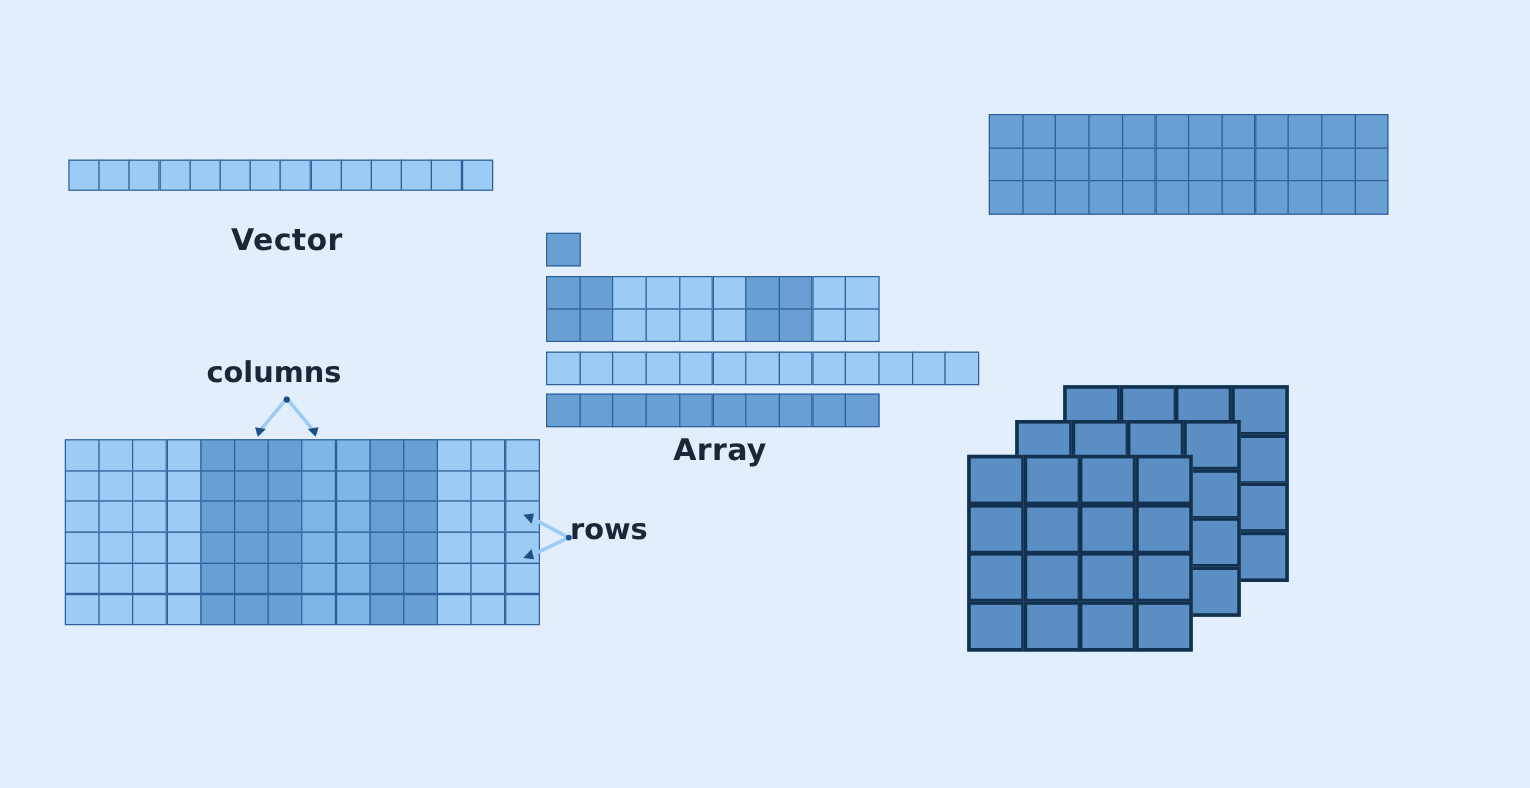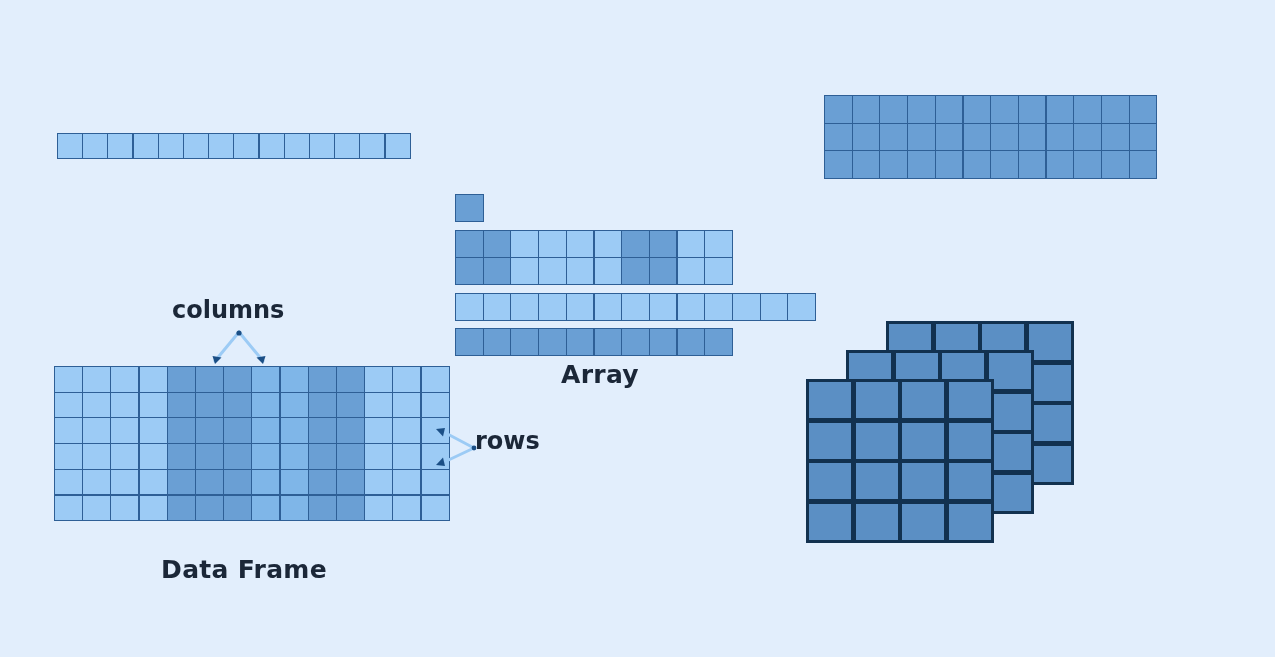--- a/index.html
+++ b/index.html
@@ -110,20 +110,21 @@
         <div class="cell" style="width: 26px; height: 26px; background: rgb(156, 203, 245);"></div>
         <div class="cell" style="width: 26px; height: 26px; background: rgb(156, 203, 245);"></div>
         <div class="cell" style="width: 26px; height: 26px; background: rgb(156, 203, 245);"></div>
         <div class="cell" style="width: 26px; height: 26px; background: rgb(156, 203, 245);"></div>
         <div class="cell" style="width: 26px; height: 26px; background: rgb(156, 203, 245);"></div>
         <div class="cell" style="width: 26px; height: 26px; background: rgb(156, 203, 245);"></div>
         <div class="cell" style="width: 26px; height: 26px; background: rgb(156, 203, 245);"></div>
         <div class="cell" style="width: 26px; height: 26px; background: rgb(156, 203, 245);"></div>
       </div>
     </div>
+  <div class="caption" id="vector-caption">Vector</div>
 
   <div class="struct thin" id="matrix-struct">
       <div class="grid-row">
         <div class="cell" style="width: 28.5px; height: 28.5px; background: rgb(106, 159, 212);"></div>
         <div class="cell" style="width: 28.5px; height: 28.5px; background: rgb(106, 159, 212);"></div>
         <div class="cell" style="width: 28.5px; height: 28.5px; background: rgb(106, 159, 212);"></div>
         <div class="cell" style="width: 28.5px; height: 28.5px; background: rgb(106, 159, 212);"></div>
         <div class="cell" style="width: 28.5px; height: 28.5px; background: rgb(106, 159, 212);"></div>
         <div class="cell" style="width: 28.5px; height: 28.5px; background: rgb(106, 159, 212);"></div>
         <div class="cell" style="width: 28.5px; height: 28.5px; background: rgb(106, 159, 212);"></div>
@@ -320,21 +321,20 @@
         <div class="cell" style="width: 29px; height: 26.5px; background: rgb(106, 159, 212);"></div>
         <div class="cell" style="width: 29px; height: 26.5px; background: rgb(127, 182, 232);"></div>
         <div class="cell" style="width: 29px; height: 26.5px; background: rgb(127, 182, 232);"></div>
         <div class="cell" style="width: 29px; height: 26.5px; background: rgb(106, 159, 212);"></div>
         <div class="cell" style="width: 29px; height: 26.5px; background: rgb(106, 159, 212);"></div>
         <div class="cell" style="width: 29px; height: 26.5px; background: rgb(156, 203, 245);"></div>
         <div class="cell" style="width: 29px; height: 26.5px; background: rgb(156, 203, 245);"></div>
         <div class="cell" style="width: 29px; height: 26.5px; background: rgb(156, 203, 245);"></div>
       </div>
     </div>
-  <div class="caption" id="dataframe-caption">Data Frame</div>
 
   <div class="struct" id="array-struct">
       <div class="array-slice thick" style="left: 80px; top: 0px; z-index: 1;">
         <div class="grid-row">
           <div class="cell" style="width: 48px; height: 42px; background: rgb(91, 143, 196);"></div>
           <div class="cell" style="width: 48px; height: 42px; background: rgb(91, 143, 196);"></div>
           <div class="cell" style="width: 48px; height: 42px; background: rgb(91, 143, 196);"></div>
           <div class="cell" style="width: 48px; height: 42px; background: rgb(91, 143, 196);"></div>
         </div>
         <div class="grid-row">

